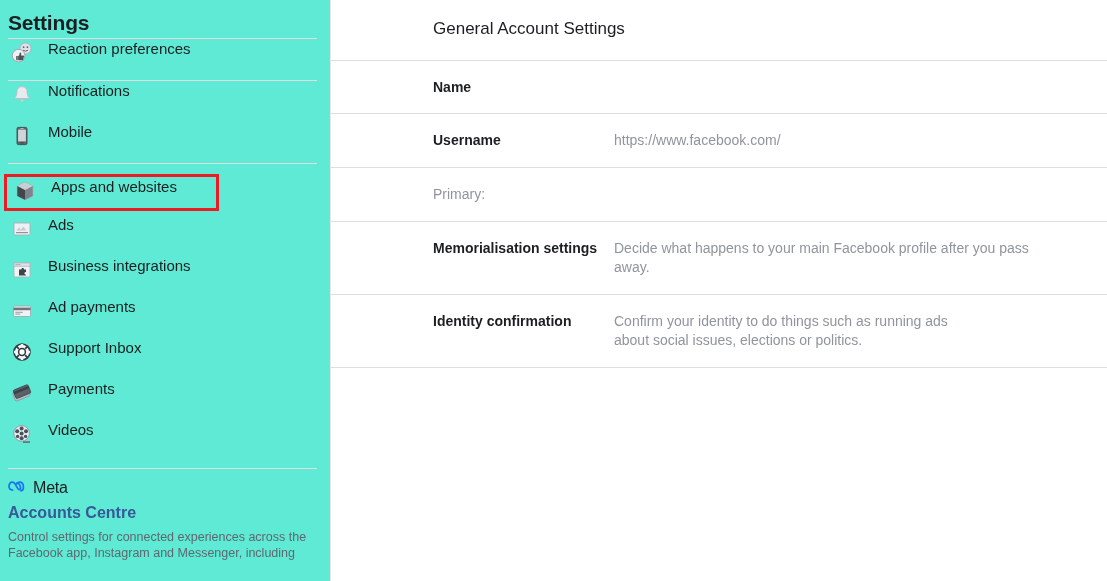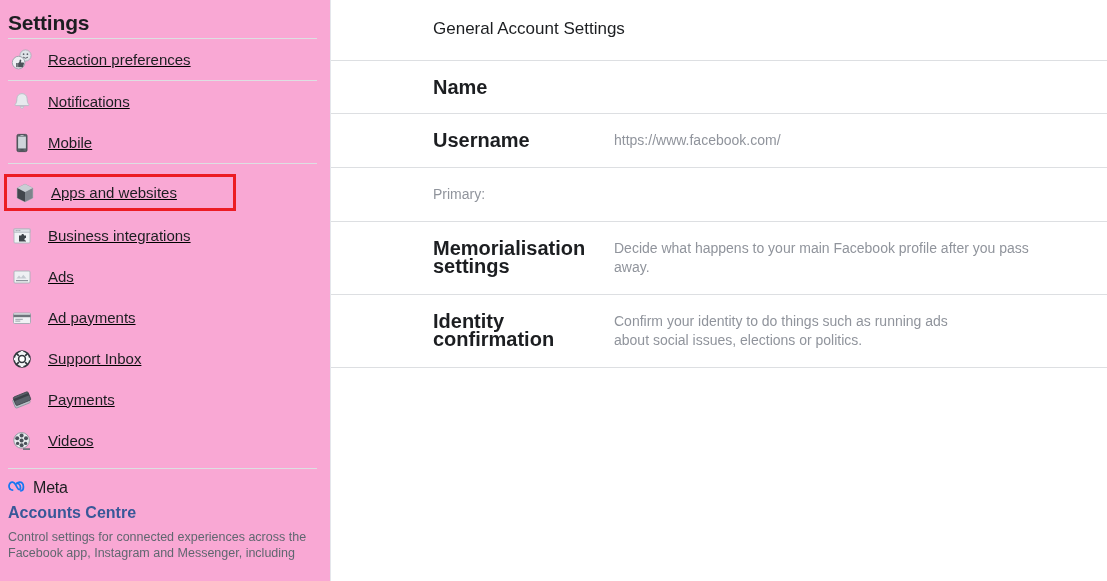--- a/index.html
+++ b/index.html
@@ -17,64 +17,63 @@
     display: flex;
     background: #ffffff;
   }
 
   
   #sidebar {
     position: relative;
     width: 331px;
     height: 581px;
     flex: 0 0 331px;
-    background: #f9a8d4;
+    background: #5eead4;
     border-right: 1px solid #e4e6eb;
     overflow: hidden;
   }
   .side-title {
     font-size: 21px;
     font-weight: bold;
     color: #1c1e21;
     letter-spacing: -0.2px;
     padding: 8px 0 0 8px;
     line-height: 30px;
   }
   .divider {
     height: 1px;
     background: #dddfe2;
     margin: 0 13px 0 8px;
   }
   .nav-item {
     display: flex;
-    align-items: center;
+    align-items: flex-start;
     height: 41px;
     padding-left: 8px;
     cursor: pointer;
-    text-decoration: underline;
   }
   .nav-item .ic {
     width: 28px; height: 28px;
     flex: 0 0 28px;
     margin-right: 12px;
     display: flex;
     align-items: center;
     justify-content: center;
   }
   .nav-item .lbl {
     font-size: 15px;
     color: #1c1e21;
     line-height: 20px;
     white-space: nowrap;
   }
   .nav-item.highlight {
     position: relative;
     border: 3px solid #ec1c24;
     margin: 0 0 0 4px;
-    width: 232px;
+    width: 215px;
     height: 37px;
     padding-left: 4px;
   }
 
   
   .meta-block { padding: 10px 8px 0 8px; }
   .meta-logo-row {
     display: flex;
     align-items: center;
     gap: 5px;
@@ -120,21 +119,21 @@
   .row {
     display: flex;
     align-items: flex-start;
     border-top: 1px solid #dddfe2;
     padding: 17px 0 17px 102px;
     min-height: 53px;
     cursor: pointer;
   }
   .row .r-label {
     flex: 0 0 181px;
-    font-size: 20px;
+    font-size: 14px;
     font-weight: bold;
     color: #1c1e21;
     line-height: 18px;
   }
   .row .r-value {
     flex: 1 1 auto;
     font-size: 14px;
     color: #90949c;
     line-height: 19px;
     padding-right: 60px;
@@ -203,40 +202,40 @@
         </svg>
       </span>
       <span class="lbl">Apps and websites</span>
     </div>
 
     <div style="height:4px"></div>
 
     <div class="nav-item">
       <span class="ic">
         <svg width="22" height="22" viewBox="0 0 22 22">
+          <rect x="3" y="5" width="16" height="12" rx="1" fill="#eef0f3" stroke="#a9b0b8" stroke-width="0.9"></rect>
+          <path d="M5.5 12.5 8 9.5l2 2.2 2.3-3 3.2 3.8z" fill="#c4cad1"></path>
+          <rect x="5" y="14" width="12" height="1.2" fill="#8d949c"></rect>
+        </svg>
+      </span>
+      <span class="lbl">Ads</span>
+    </div>
+
+    <div class="nav-item">
+      <span class="ic">
+        <svg width="22" height="22" viewBox="0 0 22 22">
           <rect x="3" y="4" width="16" height="14" rx="1" fill="#f0f2f5" stroke="#aeb5bd" stroke-width="0.9"></rect>
           <rect x="3" y="4" width="16" height="3.2" fill="#dfe3e8" stroke="#aeb5bd" stroke-width="0.8"></rect>
           <circle cx="5.2" cy="5.6" r="0.6" fill="#8d949c"></circle>
           <circle cx="7" cy="5.6" r="0.6" fill="#8d949c"></circle>
           <circle cx="8.8" cy="5.6" r="0.6" fill="#8d949c"></circle>
           <path d="M8 10.5h2.3c0-1 .6-1.6 1.4-1.6s1.4.6 1.4 1.6H15v2.4c-1 0-1.6.6-1.6 1.4s.6 1.4 1.6 1.4v.9H8z" fill="#3e444a"></path>
         </svg>
       </span>
       <span class="lbl">Business integrations</span>
-    </div>
-
-    <div class="nav-item">
-      <span class="ic">
-        <svg width="22" height="22" viewBox="0 0 22 22">
-          <rect x="3" y="5" width="16" height="12" rx="1" fill="#eef0f3" stroke="#a9b0b8" stroke-width="0.9"></rect>
-          <path d="M5.5 12.5 8 9.5l2 2.2 2.3-3 3.2 3.8z" fill="#c4cad1"></path>
-          <rect x="5" y="14" width="12" height="1.2" fill="#8d949c"></rect>
-        </svg>
-      </span>
-      <span class="lbl">Ads</span>
     </div>
 
     <div class="nav-item">
       <span class="ic">
         <svg width="22" height="22" viewBox="0 0 22 22">
           <rect x="2.5" y="6" width="17" height="10.5" rx="1" fill="#f0f2f5" stroke="#a2a9b1" stroke-width="0.9"></rect>
           <rect x="2.5" y="7.6" width="17" height="2.6" fill="#6d747b"></rect>
           <rect x="4.3" y="11.8" width="7.5" height="1" fill="#9aa1a9"></rect>
           <rect x="4.3" y="13.6" width="5" height="1" fill="#9aa1a9"></rect>
         </svg>

